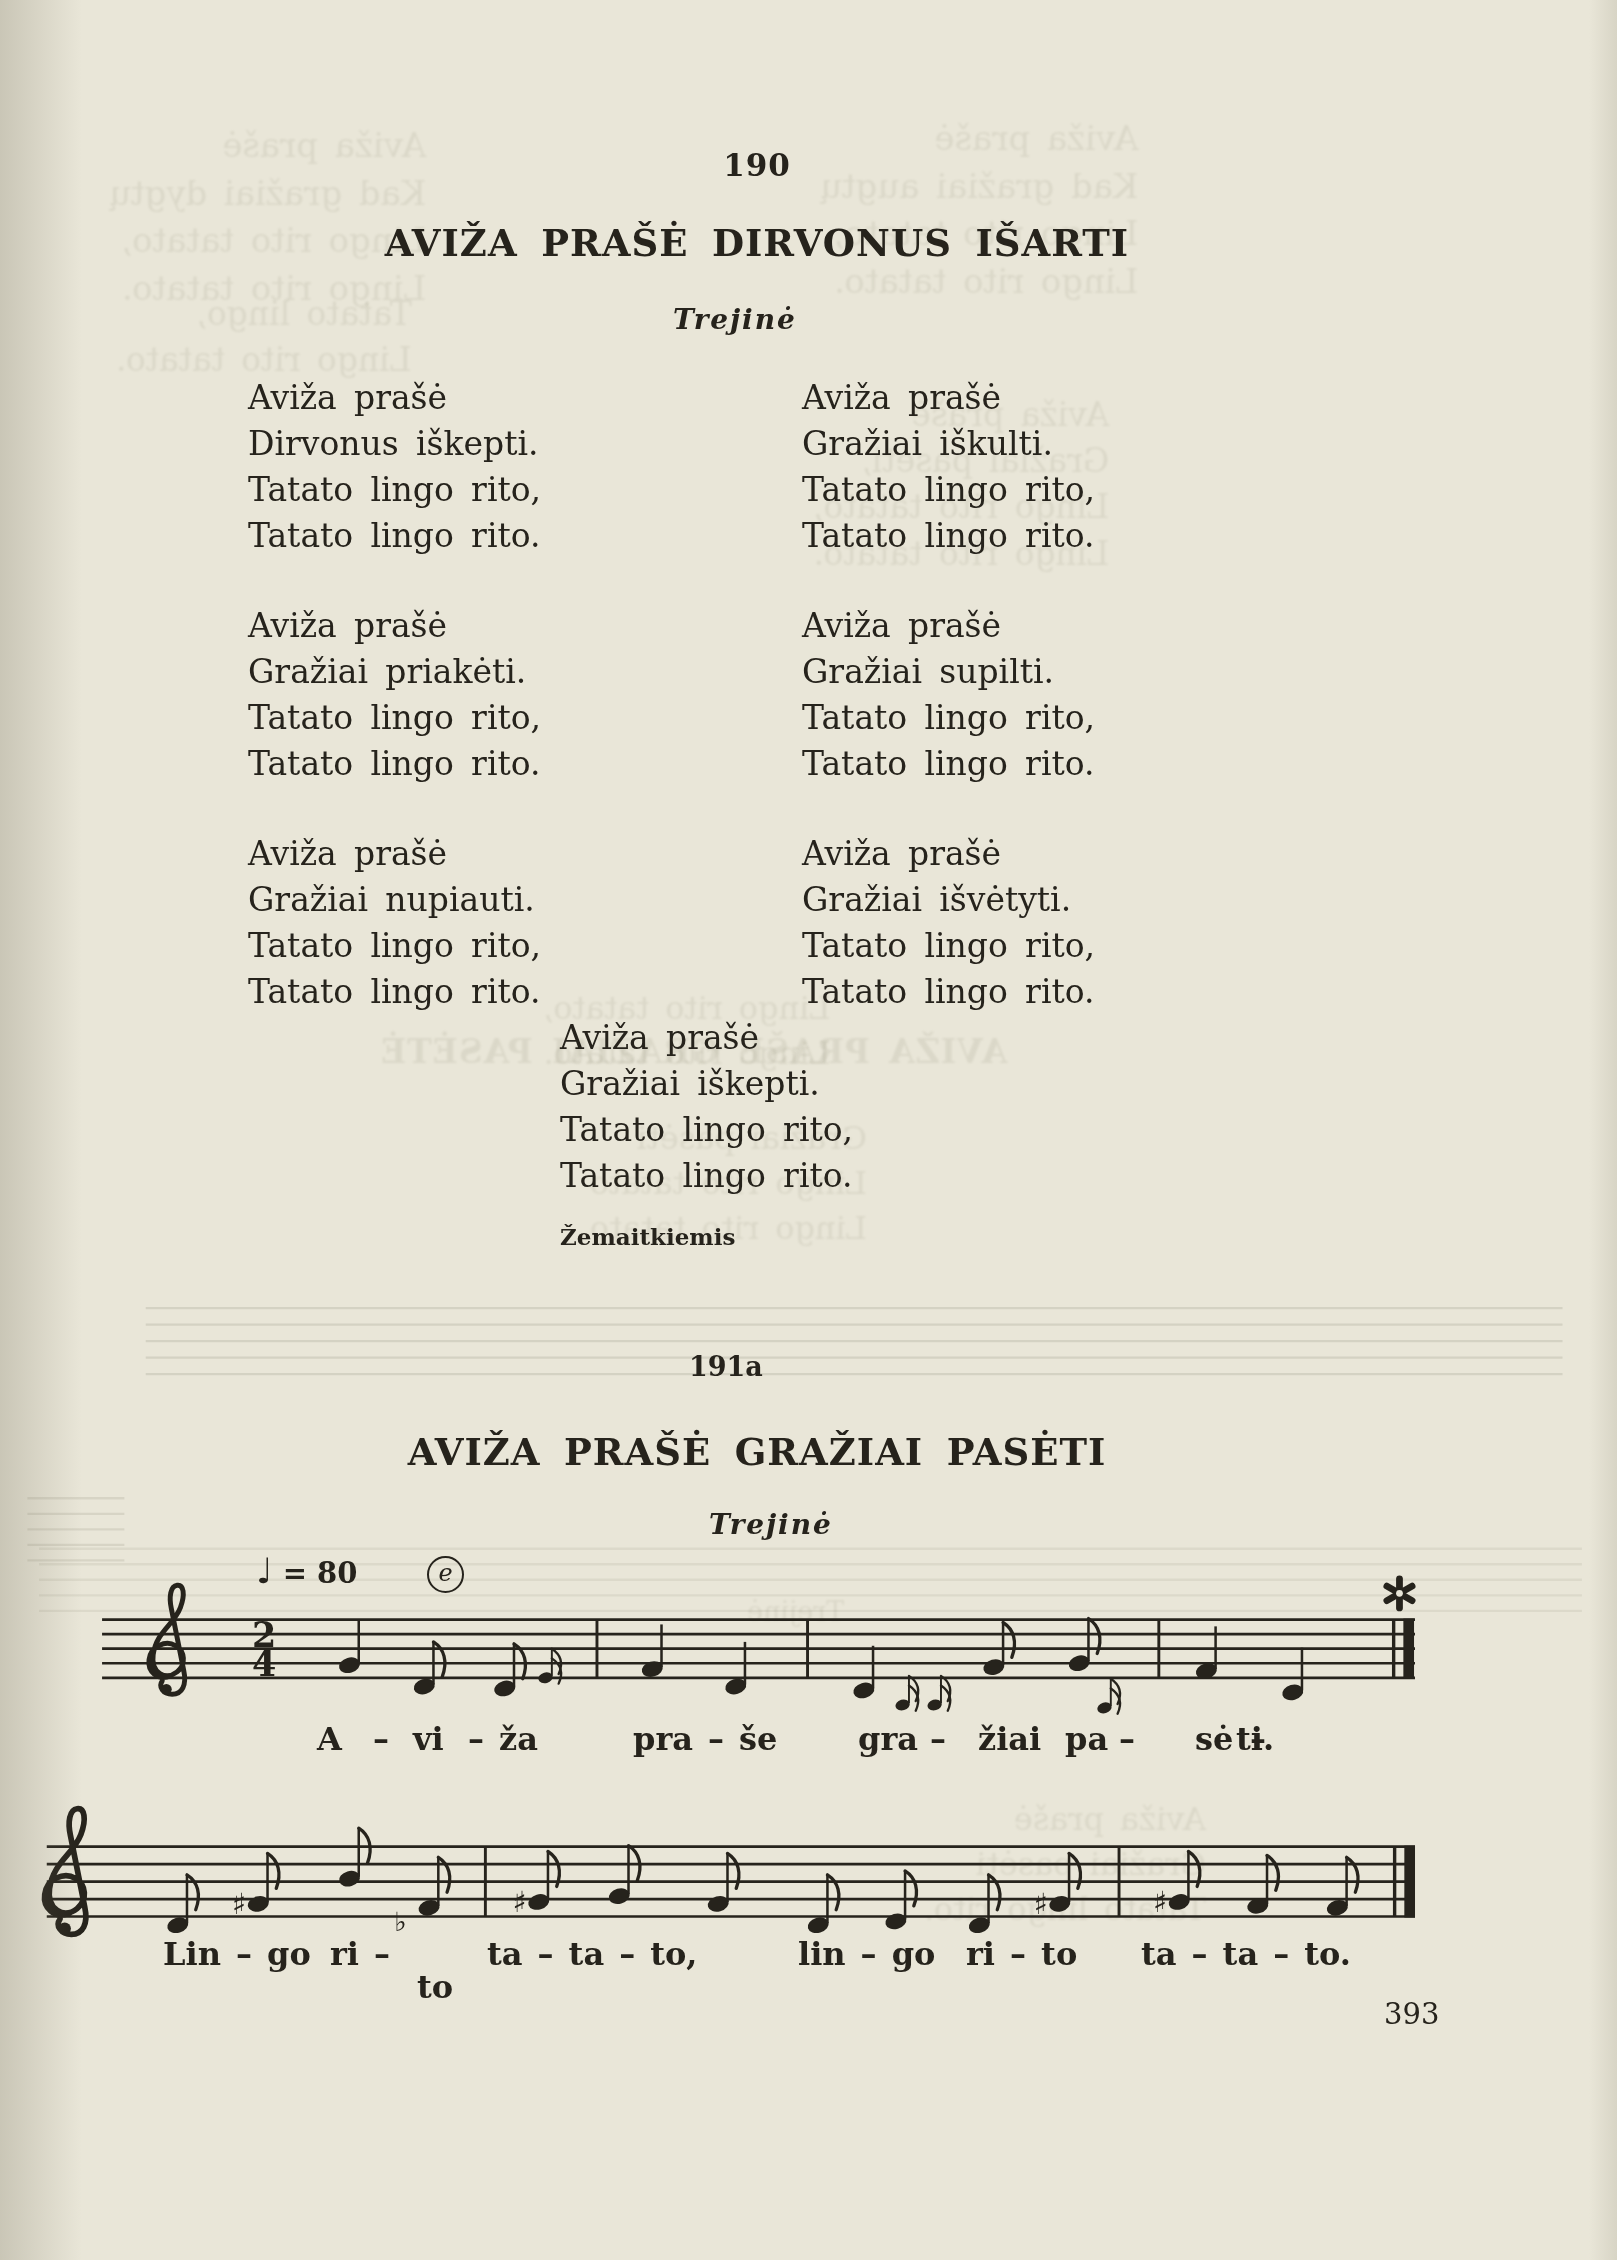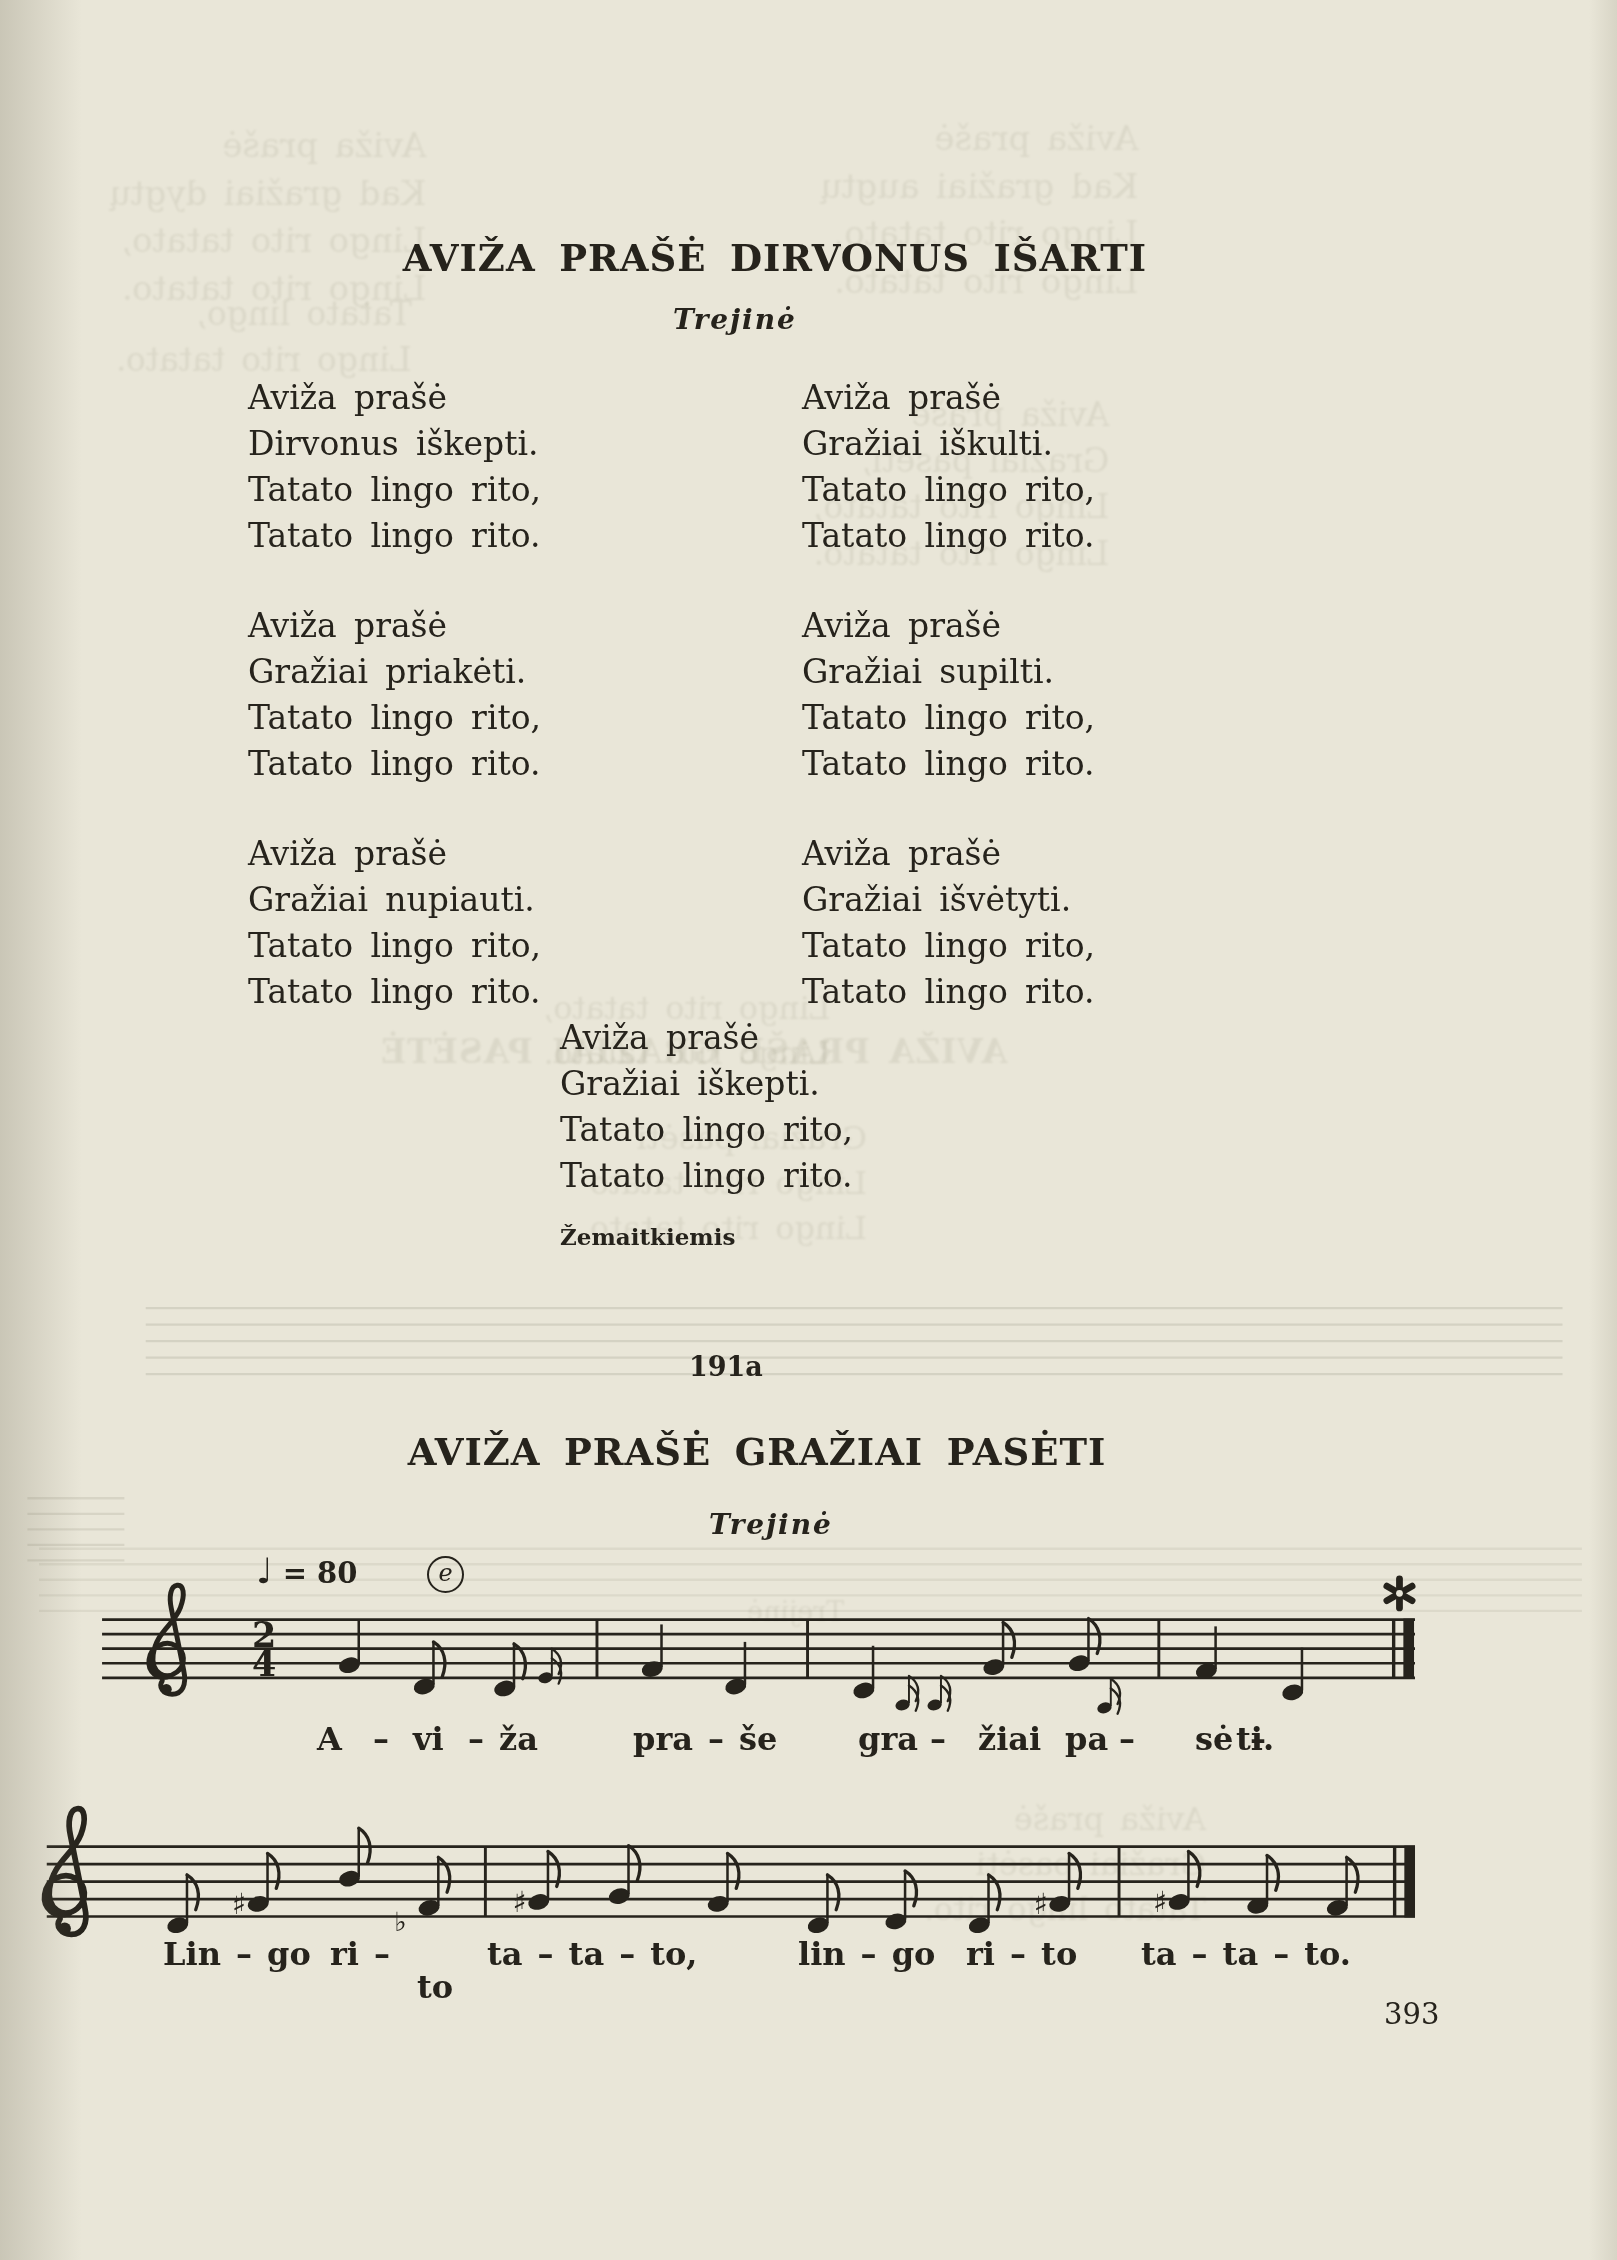--- a/index.html
+++ b/index.html
@@ -231,22 +231,23 @@
       <path d="M 1387.5,1914 c 11,7 15,20 9,36" fill="none" stroke="#26231c" stroke-width="3.4" stroke-linecap="round"></path>
       <text x="406" y="1990" font-size="27" font-weight="bold" font-family="DejaVu Sans, sans-serif" fill="#26231c">♭</text>
       <line x1="1429.0096189432334" y1="1634.5" x2="1454.9903810567666" y2="1649.5" stroke="#26231c" stroke-width="7" stroke-linecap="round"></line>
       <line x1="1442" y1="1627" x2="1442" y2="1657" stroke="#26231c" stroke-width="7" stroke-linecap="round"></line>
       <line x1="1454.9903810567666" y1="1634.5" x2="1429.0096189432334" y2="1649.5" stroke="#26231c" stroke-width="7" stroke-linecap="round"></line>
       <circle cx="1442" cy="1642" r="3.5" fill="#e9e6d8"></circle>
     </svg>
 
   <div class="textlayer">
 
-
-    <div class="c title" style="top:236px;margin-left:18px;">AVIŽA PRAŠĖ DIRVONUS IŠARTI</div>
+    <div class="c pagenum" style="top:147px;">190</div>
+
+    <div class="c title" style="top:221px;">AVIŽA PRAŠĖ DIRVONUS IŠARTI</div>
     <div class="abs genre" style="left:673px; top:303px;">Trejinė</div>
 
     <div class="verse-col" style="left:248px; top:375px;">
         <div class="stanza">
           <div class="vline">Aviža prašė</div>
           <div class="vline">Dirvonus iškepti.</div>
           <div class="vline">Tatato lingo rito,</div>
           <div class="vline">Tatato lingo rito.</div>
         </div>
         <div class="stanza">

